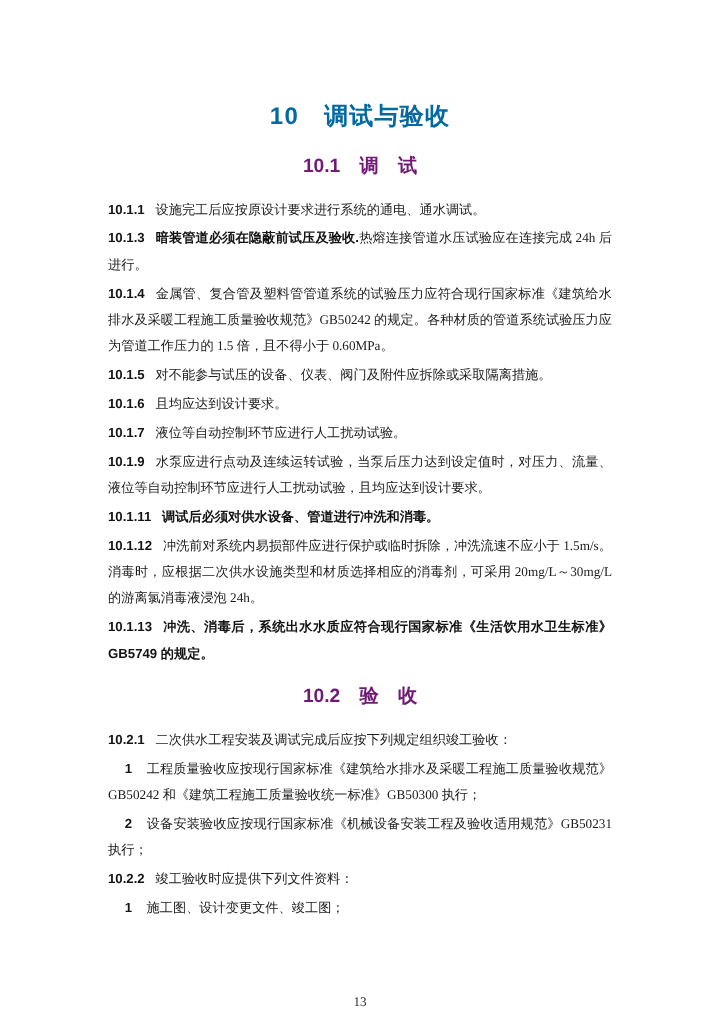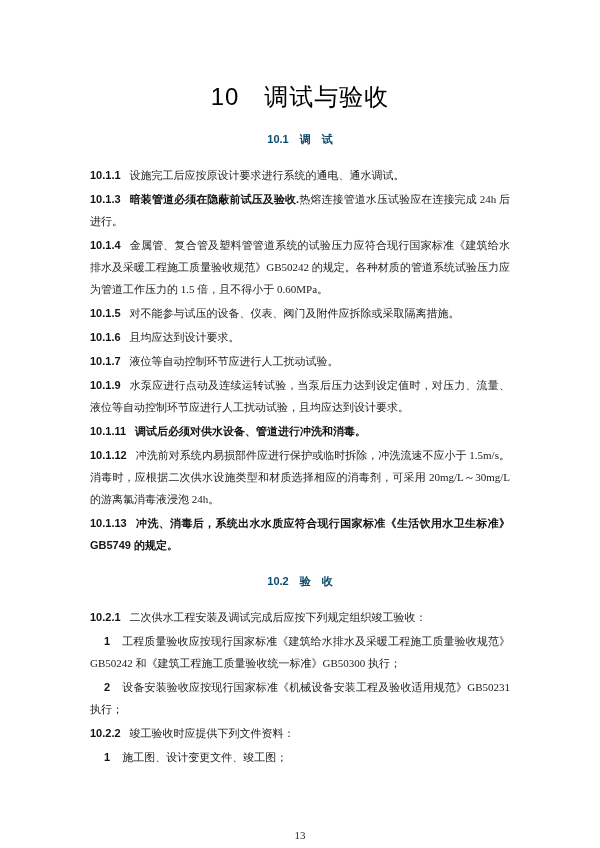--- a/index.html
+++ b/index.html
@@ -9,35 +9,35 @@
     background: #ffffff;
     color: #1b1b1b;
     box-sizing: border-box;
     padding: 84px 88px 0 88px;
     font-family: "Liberation Serif", "DejaVu Serif", serif;
     overflow: hidden;
   }
   .chapter-title {
     margin: 0 0 18px 0;
     text-align: center;
-    font-size: 24px;
+    font-size: 20px;
     line-height: 26px;
-    font-weight: 400;
+    font-weight: 700;
     font-family: "Liberation Sans", "DejaVu Sans", sans-serif;
     letter-spacing: 1px;
-    color: #000000;
+    color: #0369a1;
   }
   .section-heading {
     margin: 14px; padding: 0;
     text-align: center;
-    font-size: 11px;
+    font-size: 16px;
     line-height: 22px;
     font-weight: 700;
     font-family: "Liberation Sans", "DejaVu Sans", sans-serif;
-    color: #0c4a6e;
+    color: #701a75;
   }
   .clause {
     margin: 2px;
     font-size: 11px;
     line-height: 22px;
     text-align: justify;
     color: #1b1b1b;
   }
   .clause-num {
     font-weight: 700;

